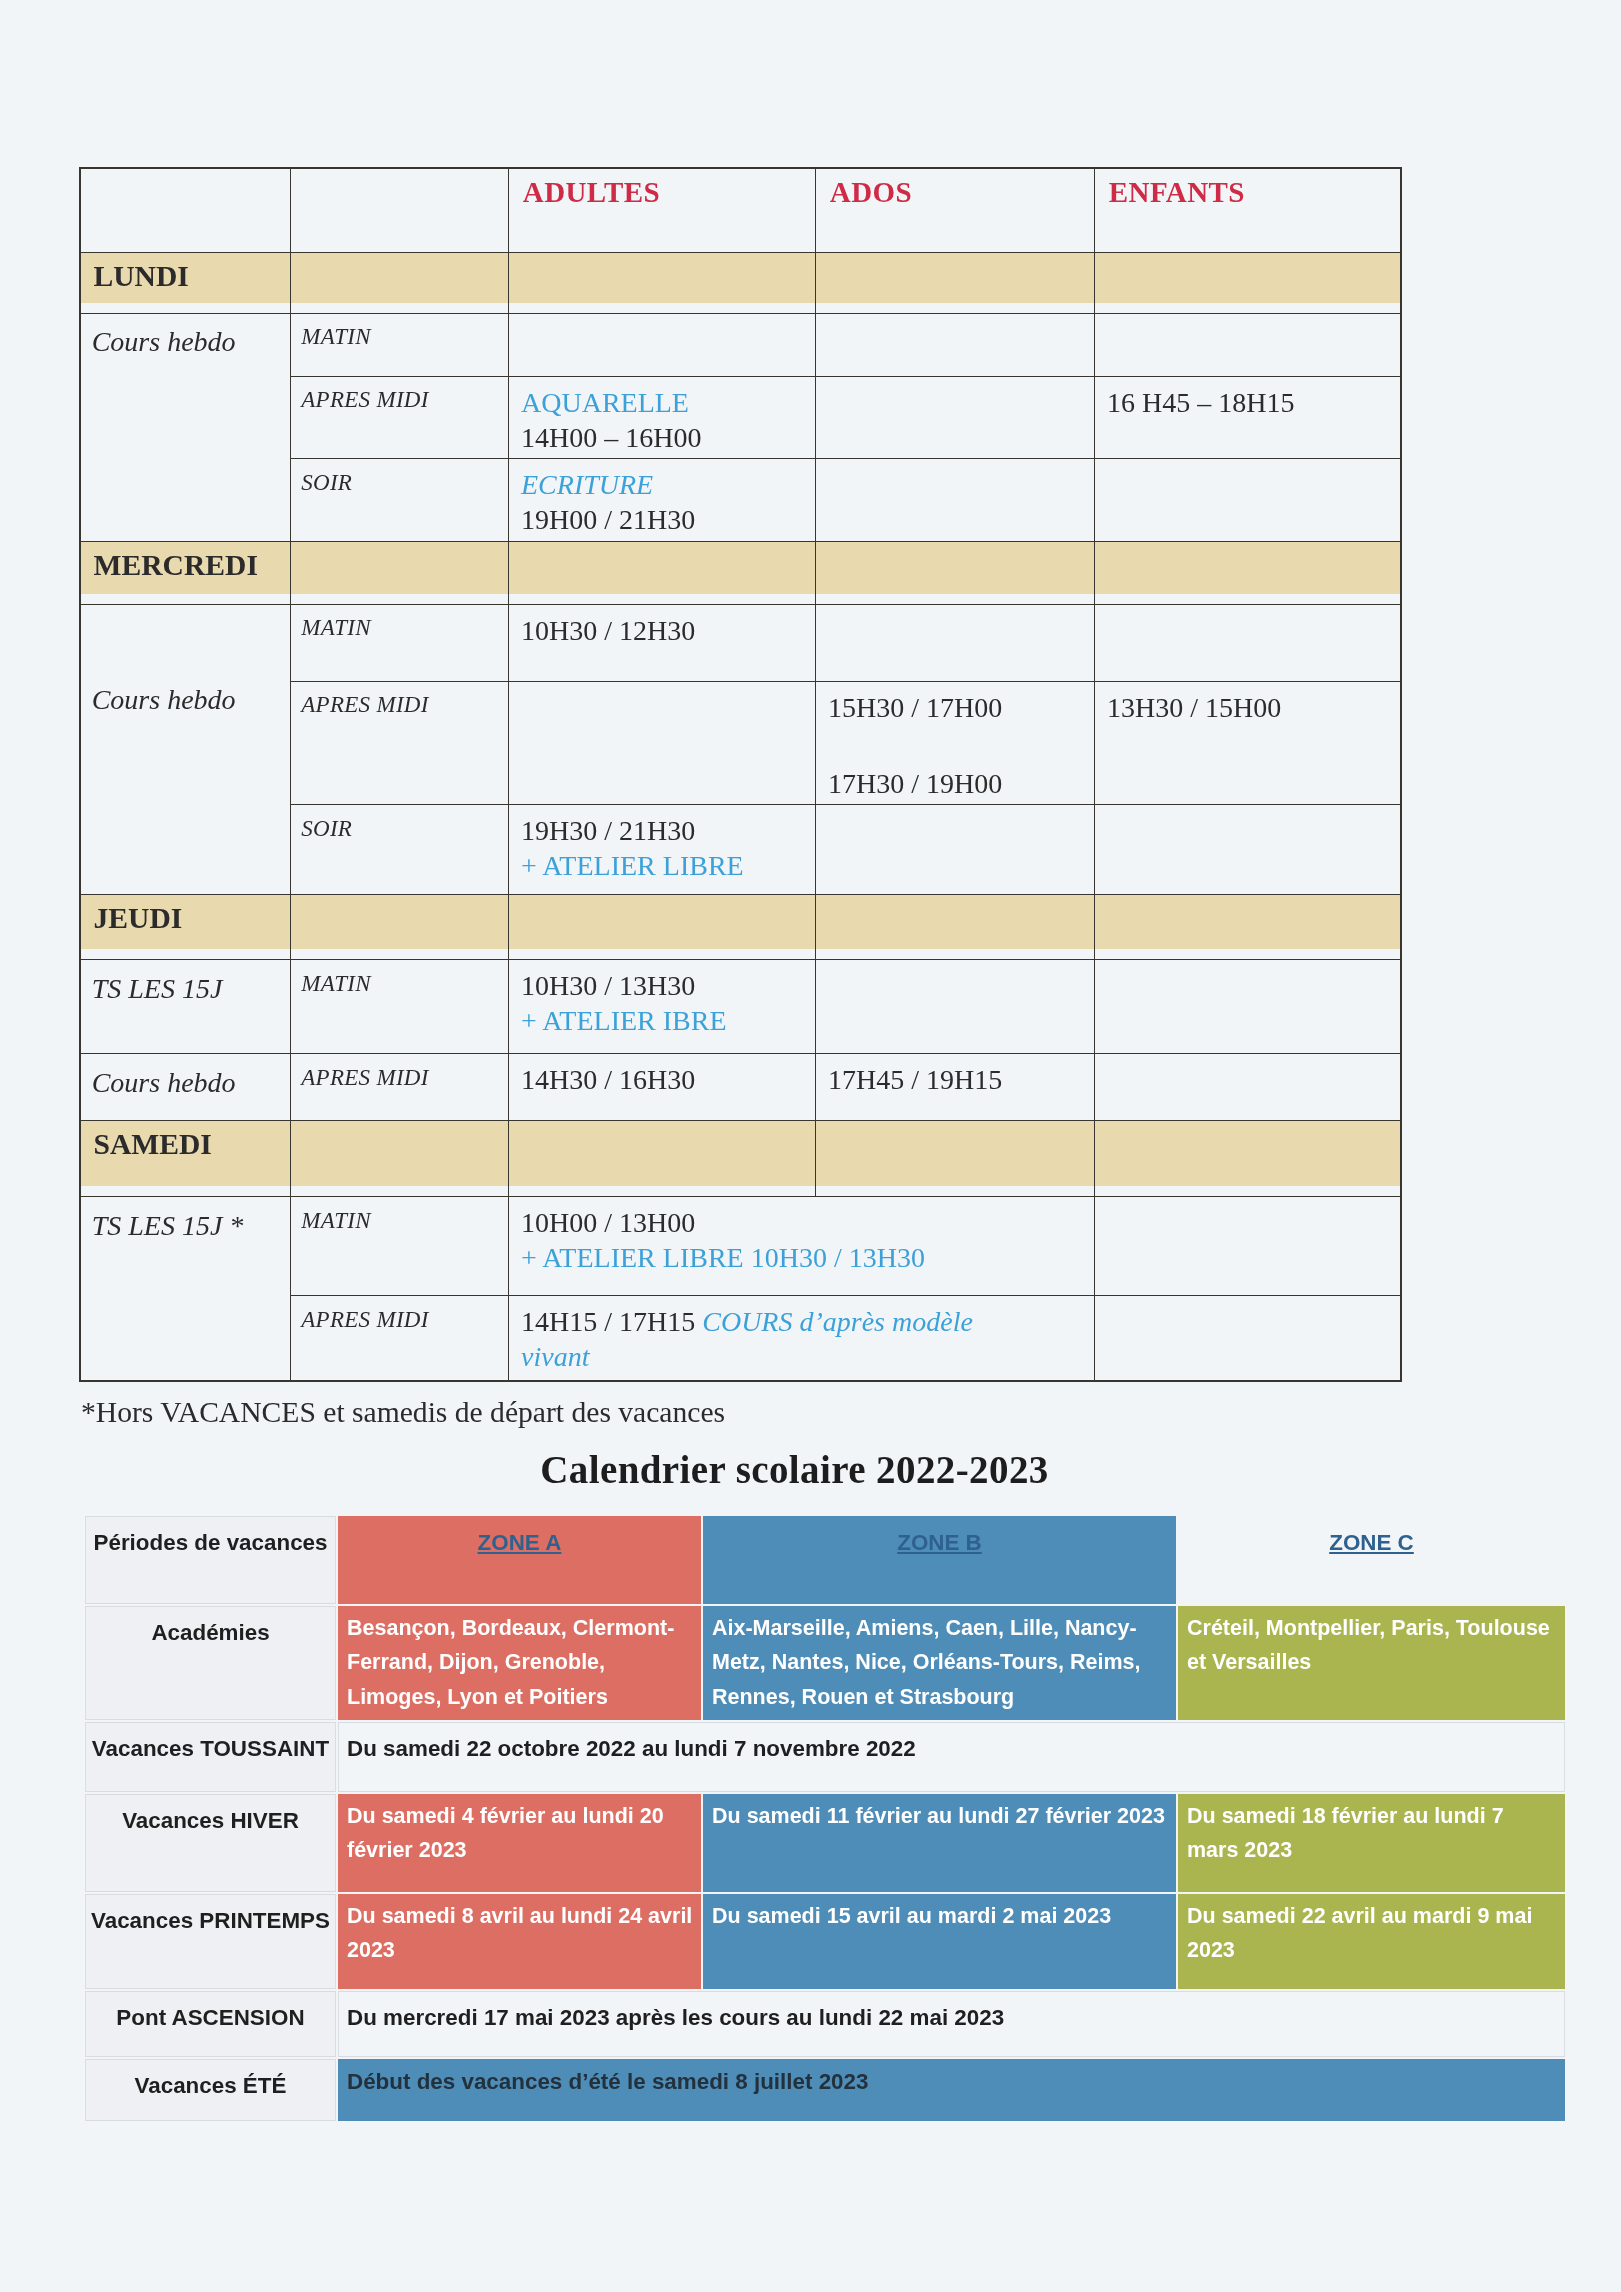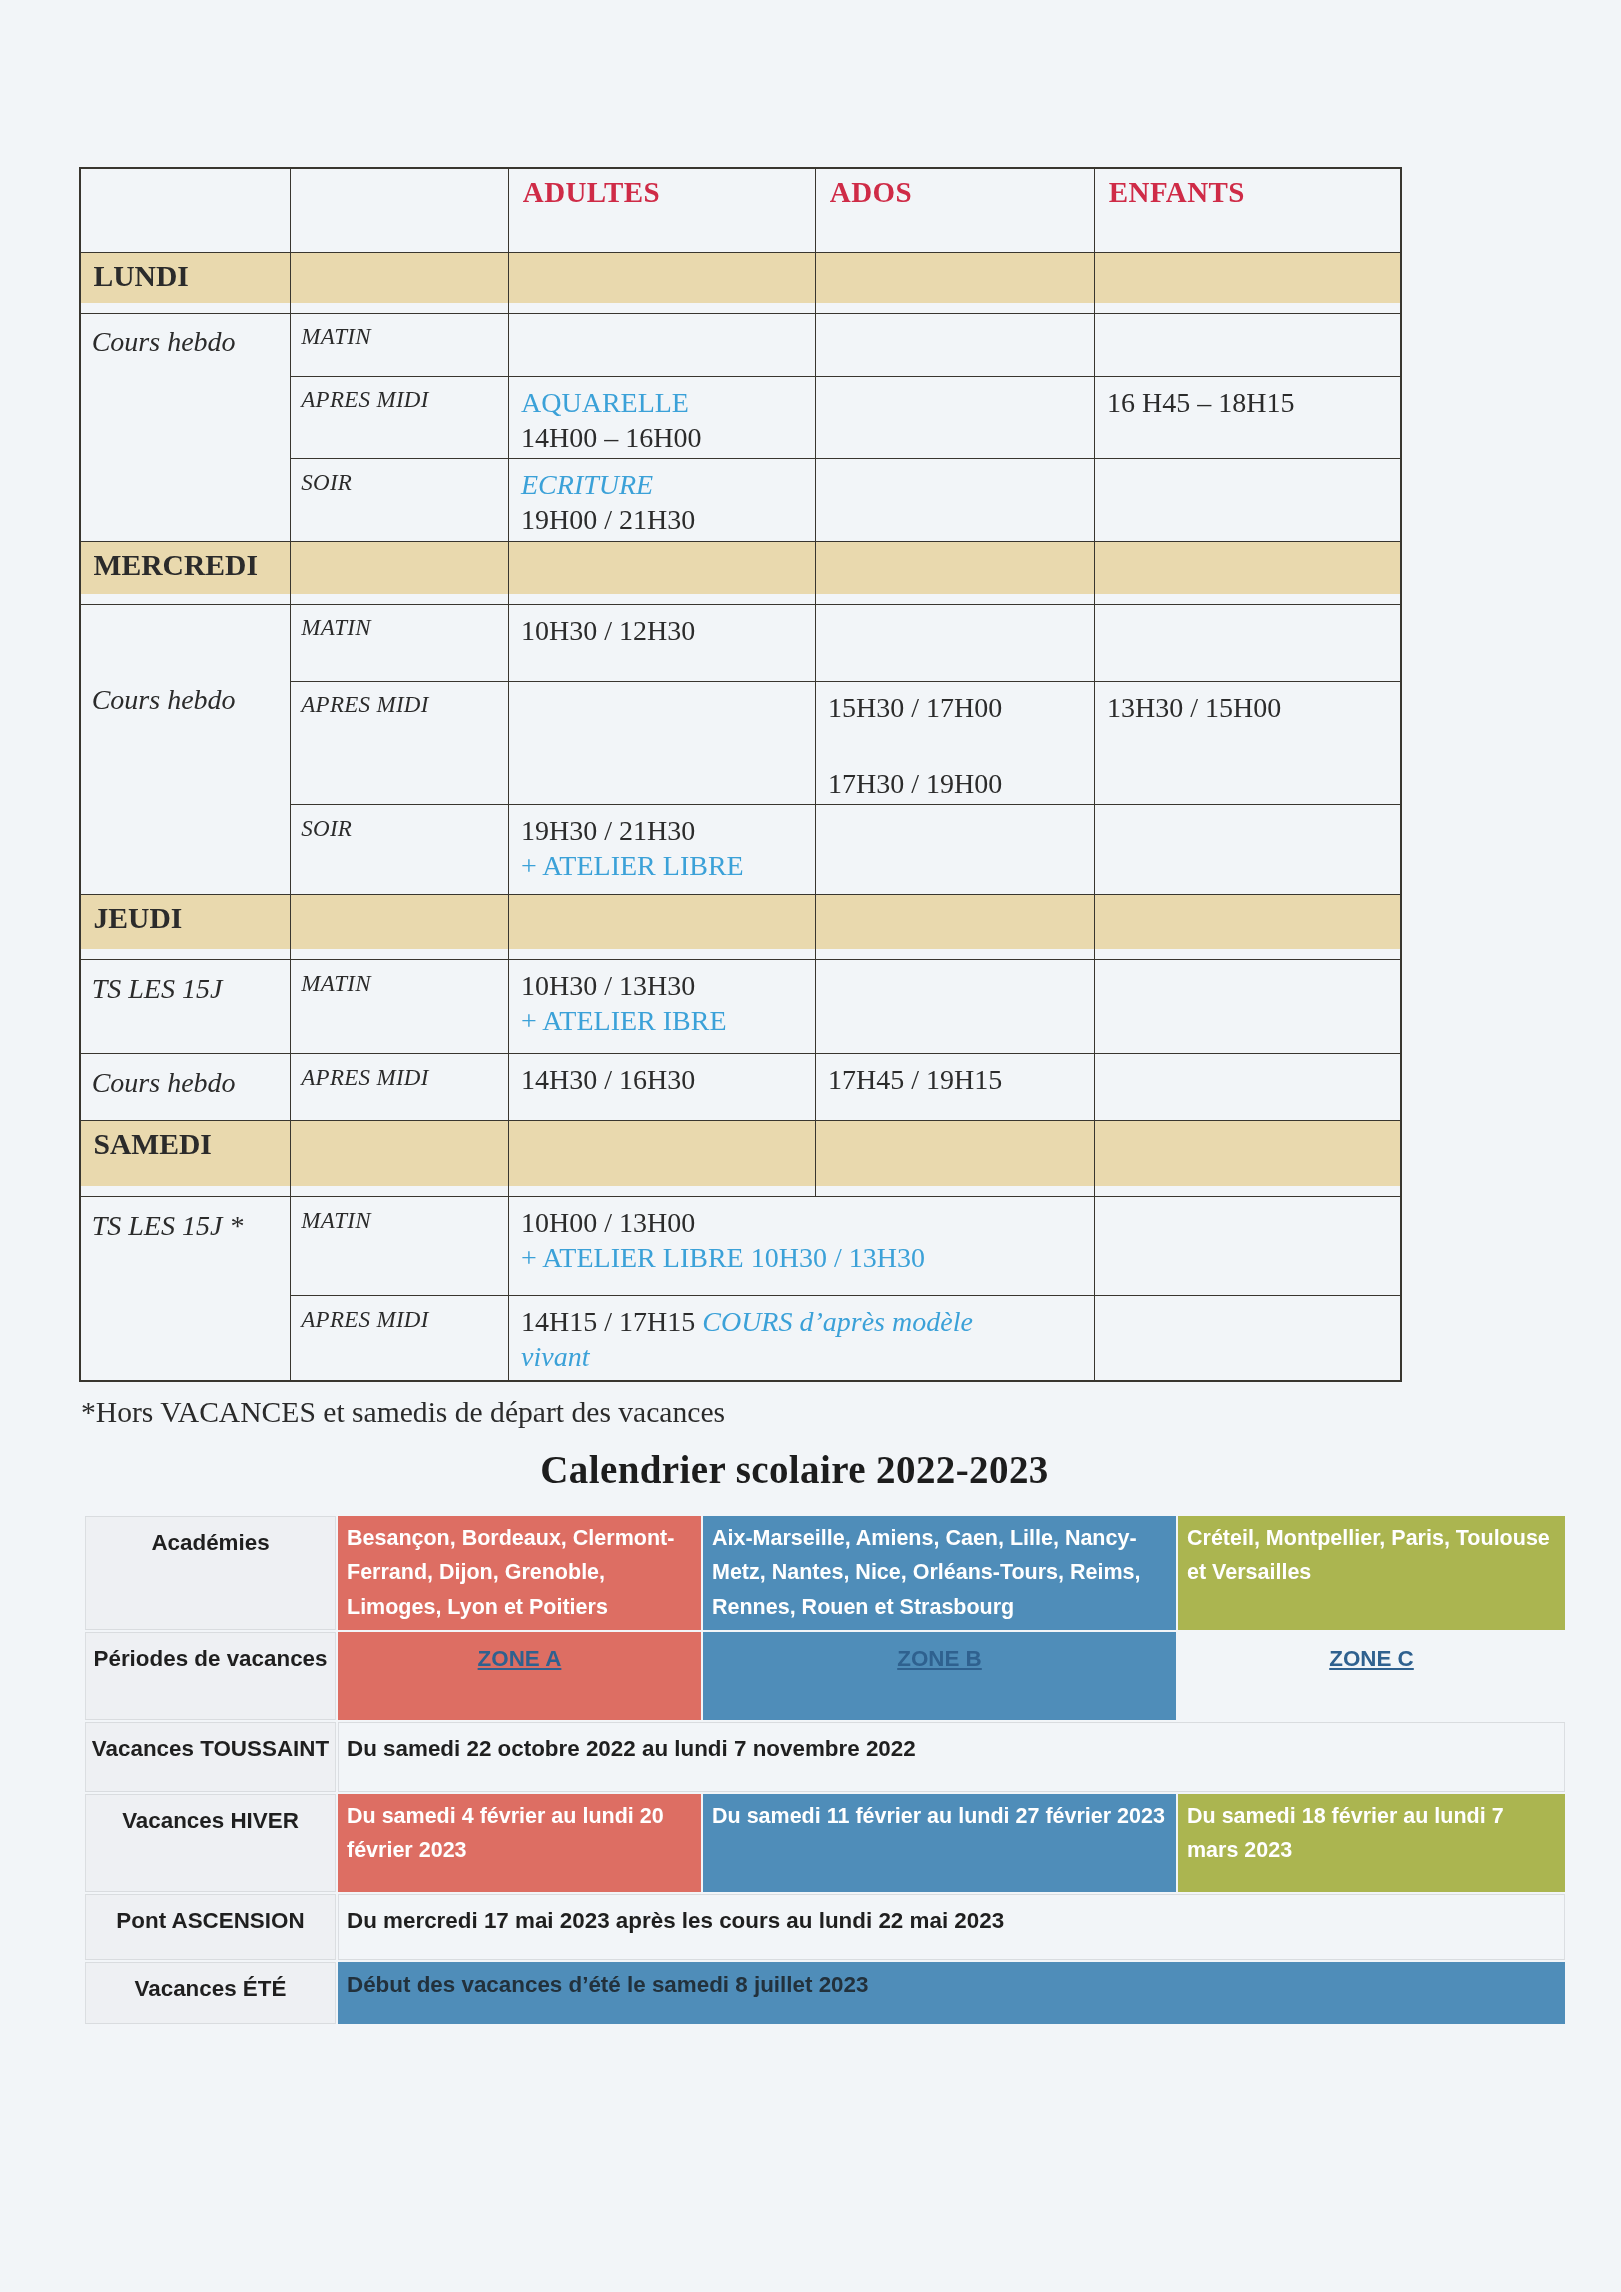--- a/index.html
+++ b/index.html
@@ -266,42 +266,48 @@
   <div class="cal-title">Calendrier scolaire 2022-2023</div>
 
   <table class="calendar">
     <colgroup>
       <col style="width:253px">
         <col style="width:365px">
         <col style="width:475px">
         <col style="width:389px">
     </colgroup>
     <tbody id="calendar-body">
+        <tr style="height: 90px;">
+          <td class="cal-label">Périodes de vacances</td>
+          <td class="zhead bg-a"><span class="zlink">ZONE A</span></td>
+          <td class="zhead bg-b"><span class="zlink">ZONE B</span></td>
+          <td class="zhead"><span class="zlink">ZONE C</span></td>
+        </tr>
         <tr style="height: 116px;">
           <td class="cal-label">Académies</td>
           <td class="zcell bg-a">Besançon, Bordeaux, Clermont-Ferrand, Dijon, Grenoble, Limoges, Lyon et Poitiers</td>
           <td class="zcell bg-b">Aix-Marseille, Amiens, Caen, Lille, Nancy-Metz, Nantes, Nice, Orléans-Tours, Reims, Rennes, Rouen et Strasbourg</td>
           <td class="zcell bg-c">Créteil, Montpellier, Paris, Toulouse et Versailles</td>
         </tr>
-        <tr style="height: 90px;">
-          <td class="cal-label">Périodes de vacances</td>
-          <td class="zhead bg-a"><span class="zlink">ZONE A</span></td>
-          <td class="zhead bg-b"><span class="zlink">ZONE B</span></td>
-          <td class="zhead"><span class="zlink">ZONE C</span></td>
-        </tr>
         <tr style="height: 72px;">
           <td class="cal-label">Vacances TOUSSAINT</td>
           <td class="span-val" colspan="3"><span>Du samedi 22 octobre 2022 au lundi 7 novembre 2022</span></td>
         </tr>
         <tr style="height: 100px;">
           <td class="cal-label">Vacances HIVER</td>
           <td class="zcell bg-a">Du samedi 4 février au lundi 20 février 2023</td>
           <td class="zcell bg-b">Du samedi 11 février au lundi 27 février 2023</td>
           <td class="zcell bg-c">Du samedi 18 février au lundi 7 mars 2023</td>
         </tr>
+        <tr style="height: 97px;">
+          <td class="cal-label">Vacances PRINTEMPS</td>
+          <td class="zcell bg-a">Du samedi 8 avril au lundi 24 avril 2023</td>
+          <td class="zcell bg-b">Du samedi 15 avril au mardi 2 mai 2023</td>
+          <td class="zcell bg-c">Du samedi 22 avril au mardi 9 mai 2023</td>
+        </tr>
         <tr style="height: 68px;">
           <td class="cal-label">Pont ASCENSION</td>
           <td class="span-val" colspan="3"><span>Du mercredi 17 mai 2023 après les cours au lundi 22 mai 2023</span></td>
         </tr>
         <tr style="height: 64px;">
           <td class="cal-label">Vacances ÉTÉ</td>
           <td class="span-val ete" colspan="3"><span>Début des vacances d’été le samedi 8 juillet 2023</span></td>
         </tr>
       </tbody>
   </table>

